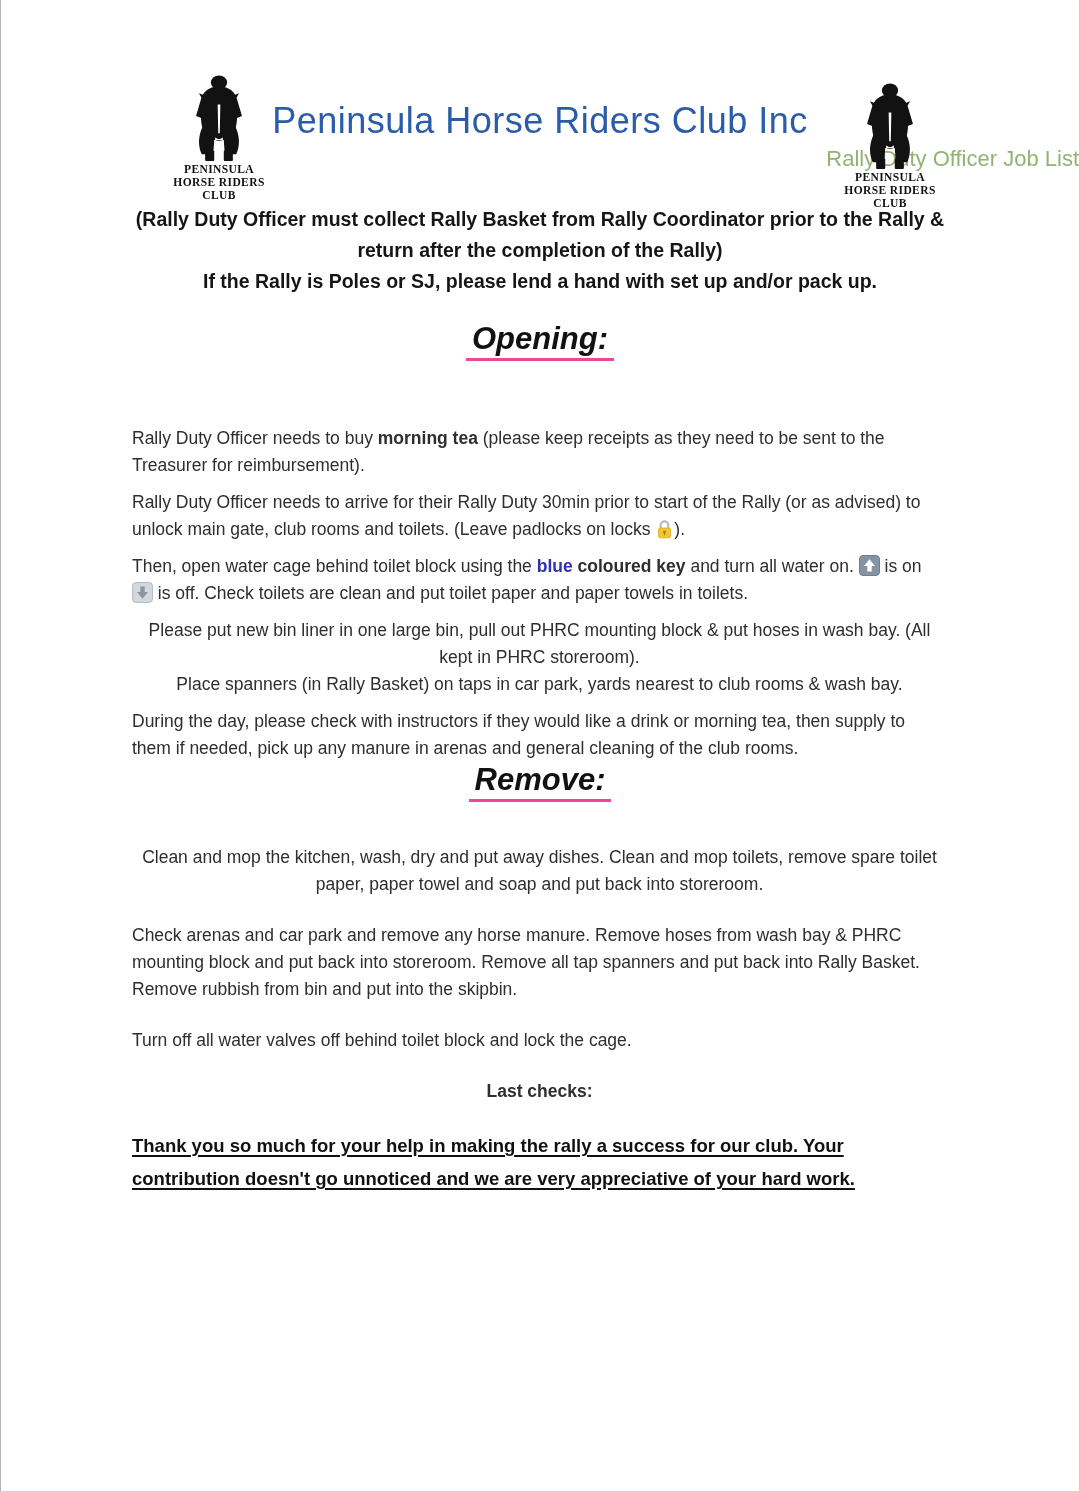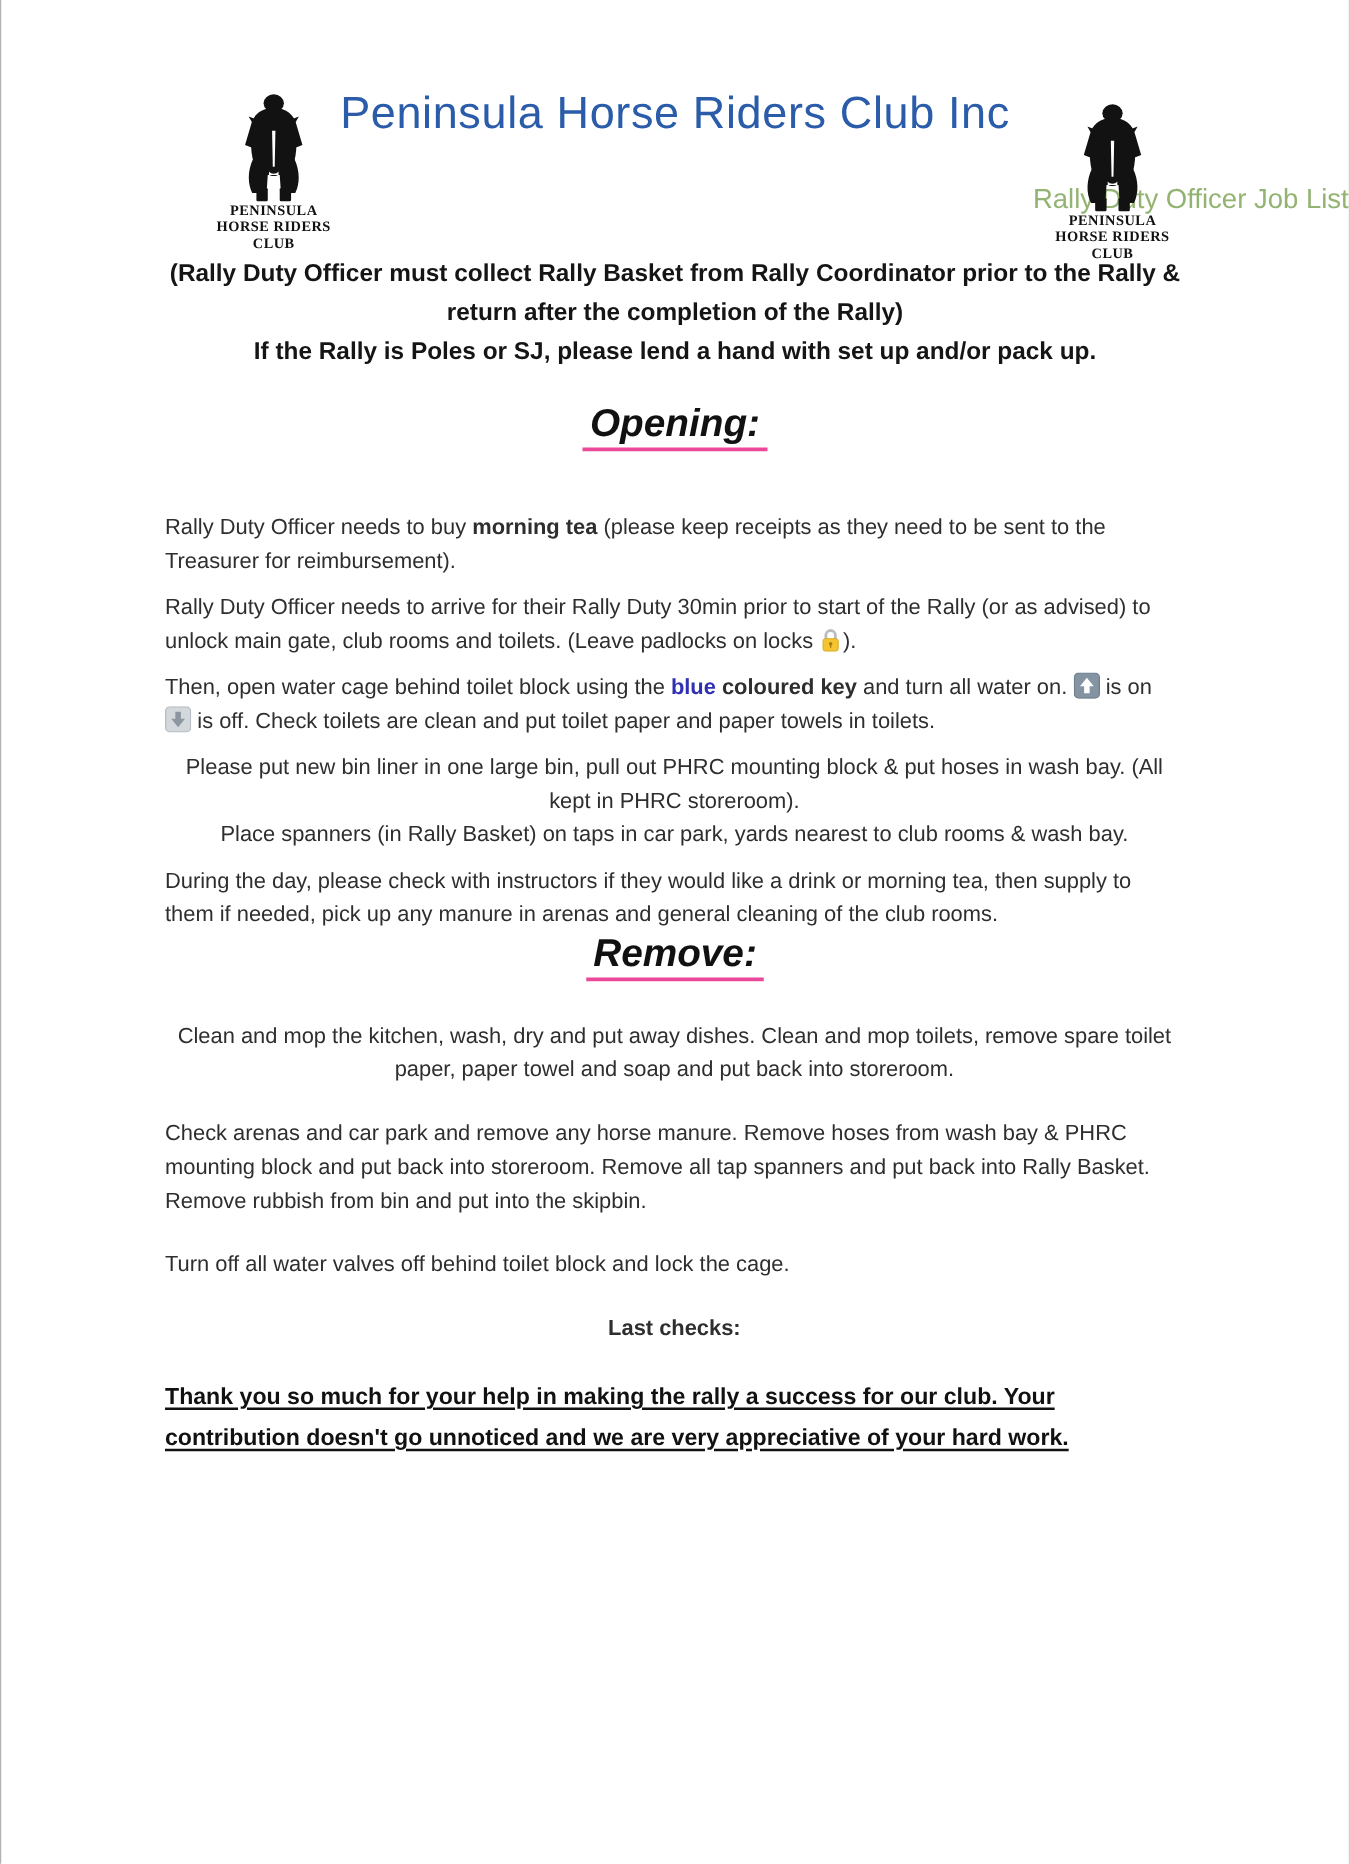--- a/index.html
+++ b/index.html
@@ -16,21 +16,21 @@
     background:#fff;
     border-left:1px solid #b3b3b3;
     border-right:1px solid #cfcfcf;
     overflow:hidden;
     position:relative;
   }
 
   
   .header { position:relative; height:200px; }
   .title {
-    position:absolute; top:69px; left:0; width:100%;
+    position:absolute; top:100px; left:0; width:100%;
     text-align:center;
     font-size:36px; font-weight:400; letter-spacing:0.5px;
     color:var(--title-blue, #2a5caa);
   }
   .subtitle {
     position:absolute; top:146px; left:0; width:100%;
     text-align:right;
     font-size:22px; font-weight:400;
     color:var(--subtitle-green, #93b373);
   }
@@ -64,23 +64,23 @@
     padding:0 6px 1px 6px;
   }
 
   
   .content {
     padding-left:131px; padding-right:132px;
     font-size:17.5px; line-height:27px;
     color:var(--text-dark, #2e2e2e);
   }
   #opening .para { margin-top:10px; }
-  #opening .para.first { margin-top:47px; }
+  #opening .para.first { margin-top:64px; }
   #closing .para { margin-top:24px; }
-  #closing .para.first { margin-top:30px; }
+  #closing .para.first { margin-top:42px; }
   .line { display:block;text-align:center; }
   .b { font-weight:700; }
   .blue { font-weight:700; color:var(--key-word-blue, #3030b2); }
 
   .inline-icon { display:inline-block; vertical-align:-4px; }
 
   .thanks {
     margin-top:26px;
     font-weight:700; font-size:18.5px; line-height:33px;
     color:#111;

